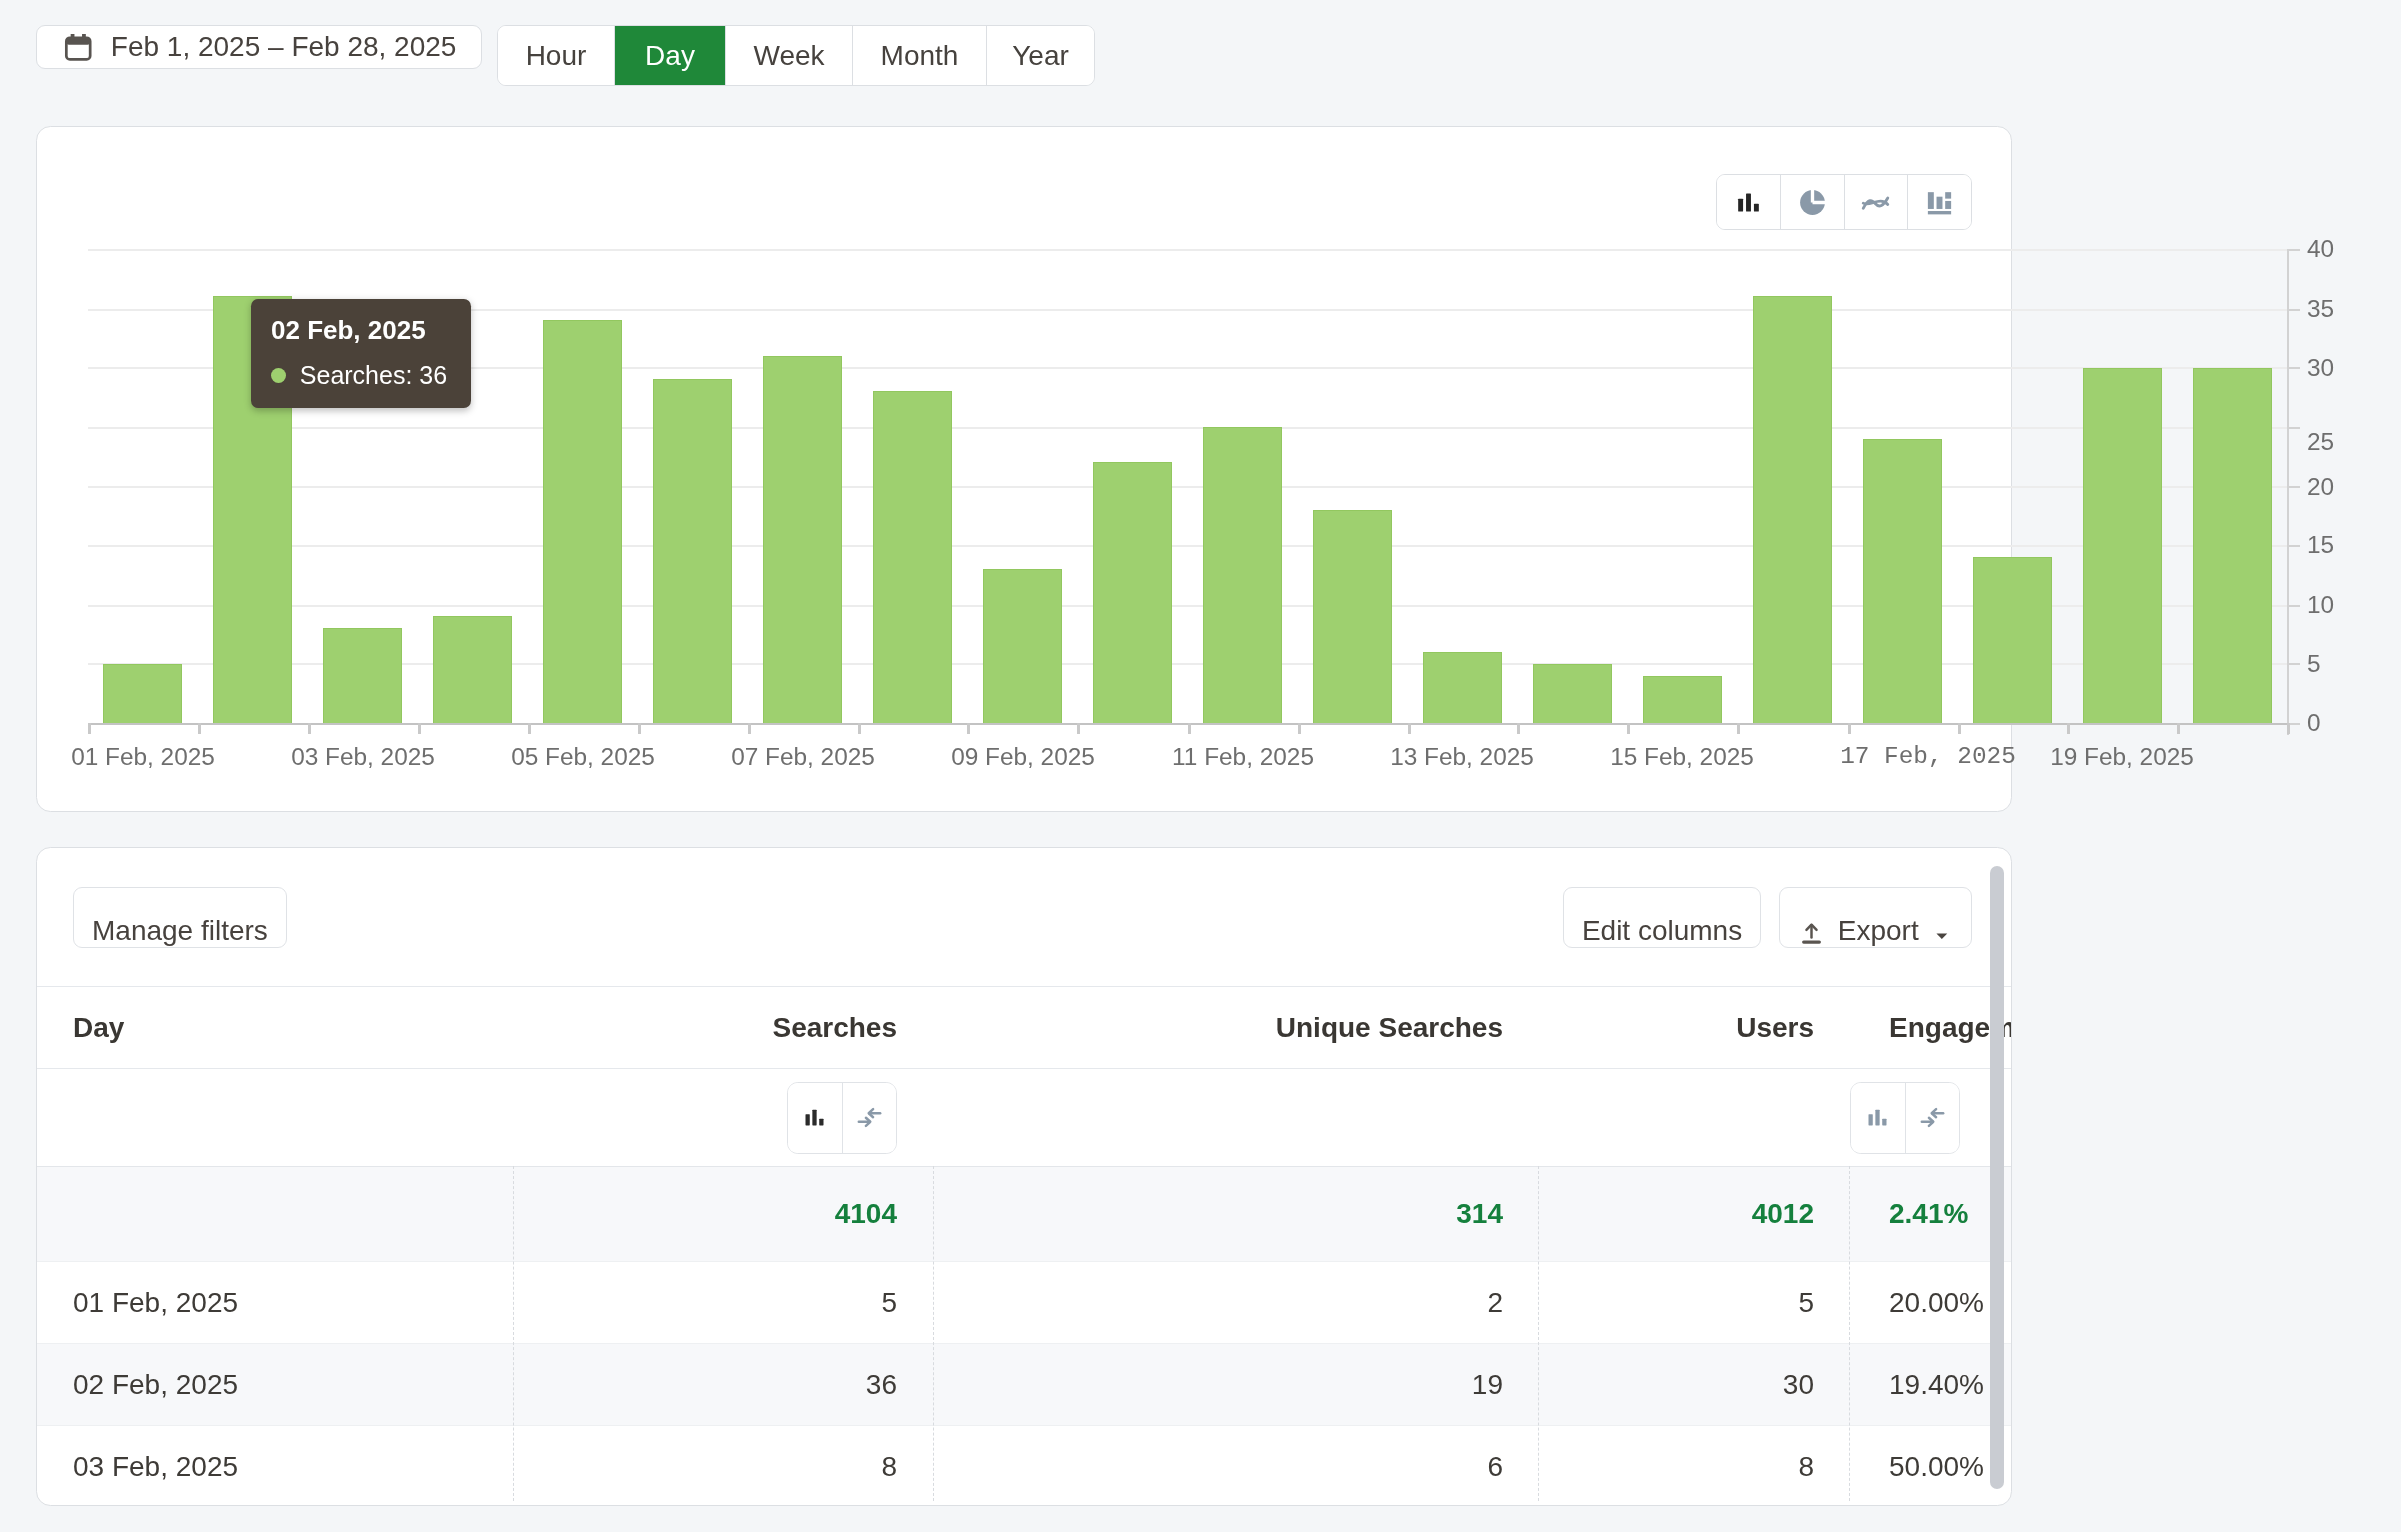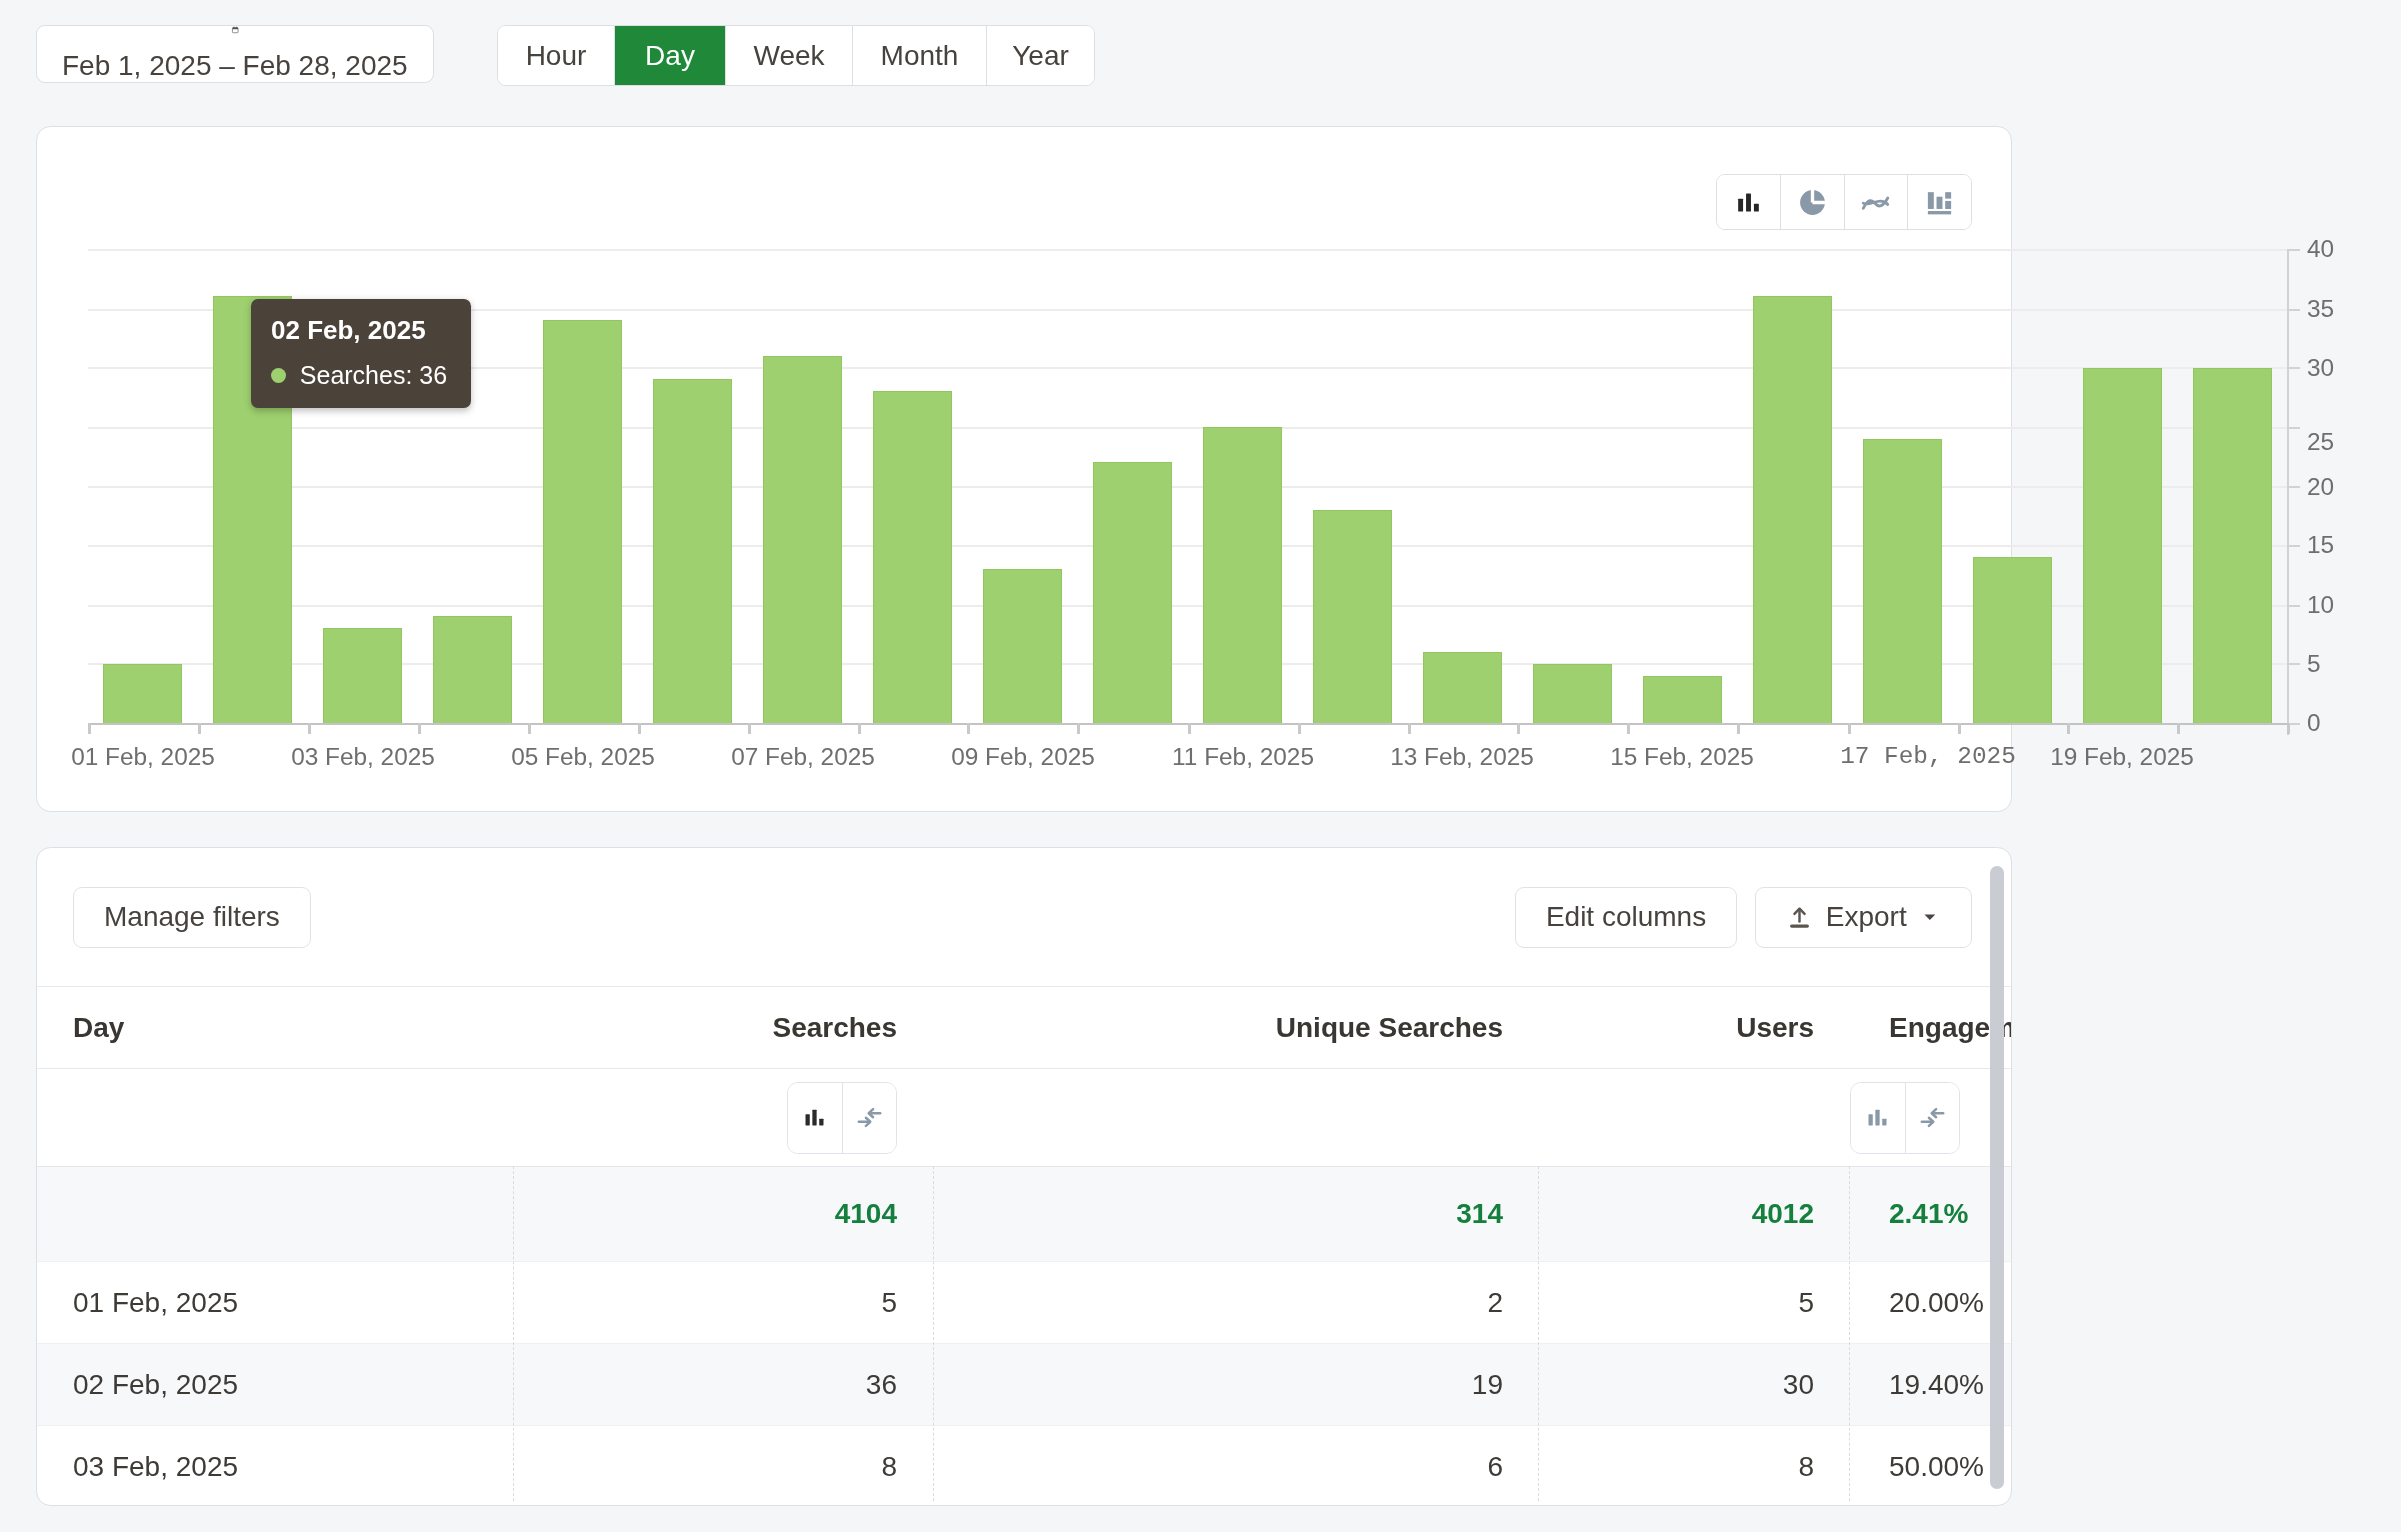--- a/index.html
+++ b/index.html
@@ -17,26 +17,25 @@
     --bar-edge: #92c75f;
     --tooltip-bg: #4b4239;
     --icon-gray: #8a99a8;
     --border: #dcdfe3;
     --row-alt: #f7f8fa;
     --axis-text: #6e6e6e;
   }
 
   
   .date-range {
-    position: absolute; left: 36px; top: 25px; height: 58px;
+    position: absolute; left: 36px; top: 25px; height: 44px;
     display: inline-flex; align-items: center; gap: 16.3px;
     background: #fff; border: 1.8px solid var(--border); border-radius: 9px;
     padding: 0 25px; font-size: 28px; color: #47423e; cursor: pointer;
     font-family: inherit;
-    flex-direction: column;
   }
   .seg {
     position: absolute; left: 497px; top: 25px; height: 61px;
     display: inline-flex; background: #fff;
     border: 1.8px solid var(--border); border-radius: 9px; overflow: hidden;
   }
   .seg button {
     height: 100%; border: none; border-left: 1.8px solid var(--border);
     background: #fff; font-size: 28px; color: #46423e; cursor: pointer;
     font-family: inherit;
@@ -89,23 +88,23 @@
   .tooltip .tt-title { font-size: 26px; font-weight: bold; white-space: nowrap; }
   .tooltip .tt-row { display: flex; align-items: center; gap: 13.5px; margin-top: 14.4px; font-size: 25px; white-space: nowrap; }
   .tt-dot { width: 15.3px; height: 15.3px; border-radius: 50%; background: var(--bar); flex: none; }
 
   
   .table-toolbar {
     height: 139px; display: flex; align-items: center;
     padding: 0 39px 0 36px; border-bottom: 1.8px solid #e5e8ec;
   }
   .btn {
-    height: 61px; display: inline-flex; align-items: center; gap: 12.6px;
+    height: 61px; display: inline-flex; align-items: flex-end; gap: 12.6px;
     background: #fff; border: 1.8px solid #dfe2e6; border-radius: 9px;
-    padding: 0 30px; font-size: 28px; color: #47423e; cursor: pointer;
+    padding: 0 18px; font-size: 28px; color: #47423e; cursor: pointer;
     font-family: inherit;
   }
   .btn svg { width: 27px; height: 27px; }
   .toolbar-spacer { flex: 1; }
   .btn + .btn { margin-left: 18px; }
   .caret svg { width: 21.7px; height: 21.7px; }
 
   .trow { display: grid; grid-template-columns: 476px 420px 606px 311px 1fr; align-items: center; }
   .header-row { height: 82px; border-bottom: 1.8px solid #e5e8ec; font-weight: bold; font-size: 28px; color: #3a3733; }
   .subheader-row { height: 97px; }

